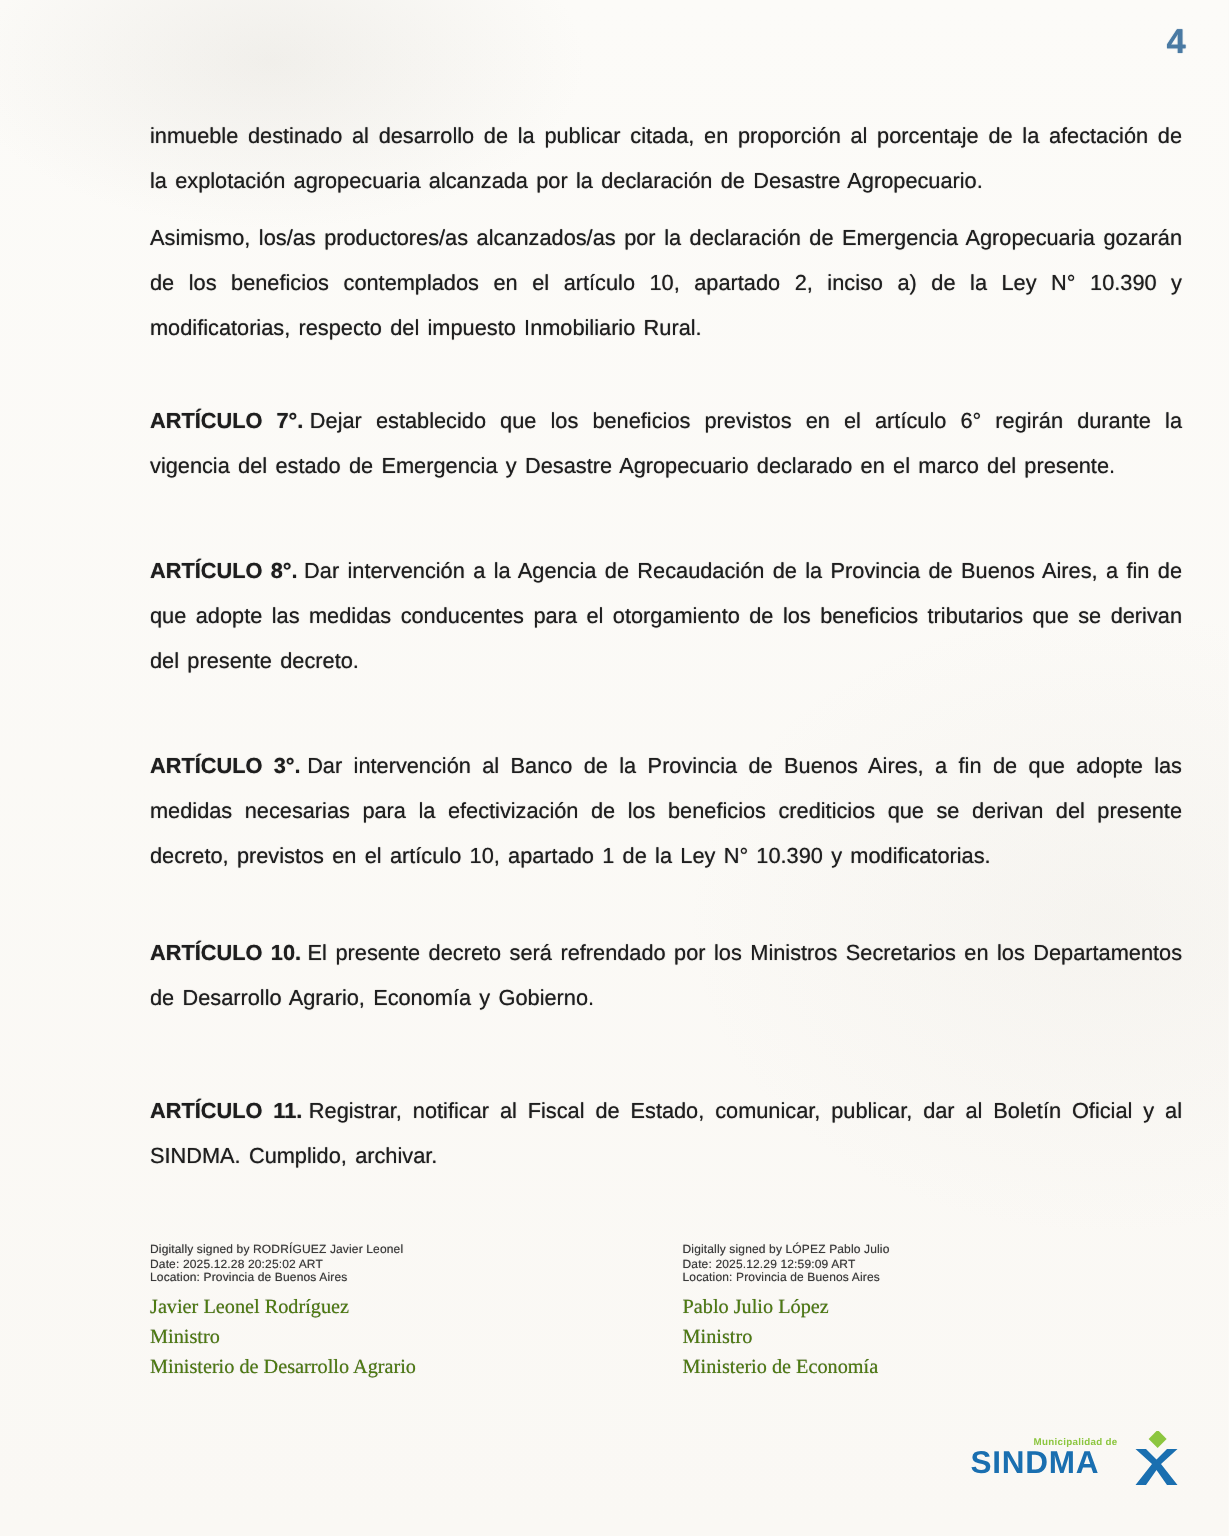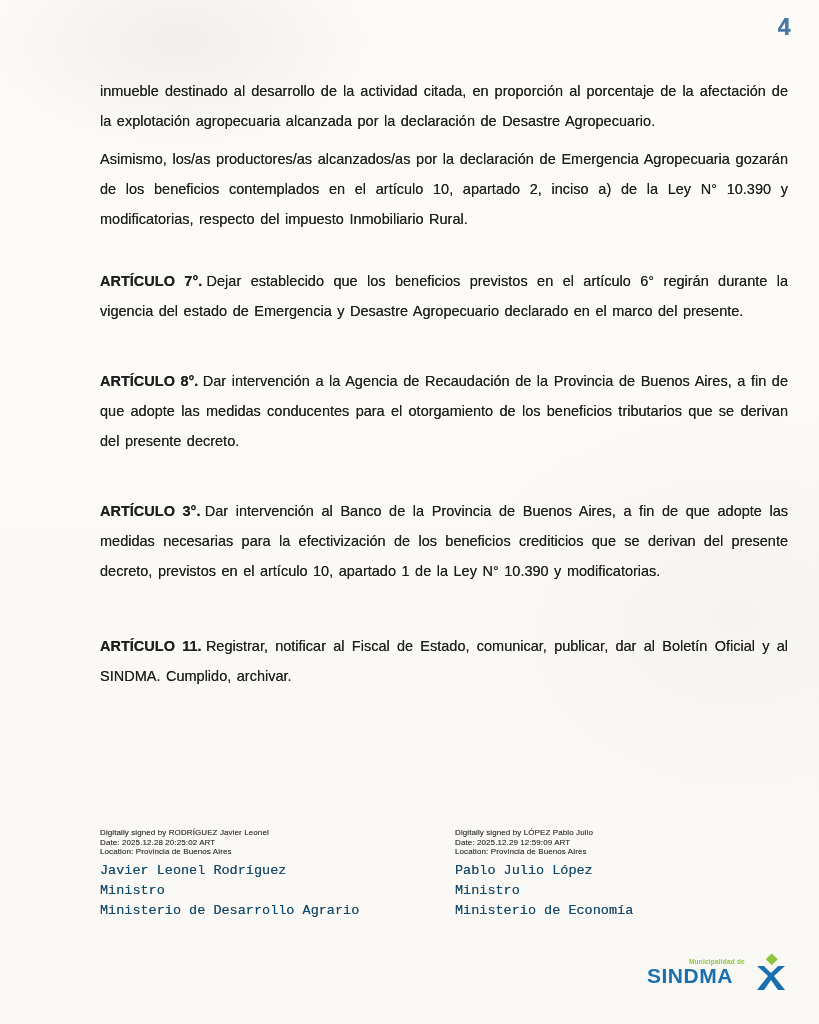--- a/index.html
+++ b/index.html
@@ -53,23 +53,23 @@
   .sig-block.right { width: 333px; }
   .sig-digital {
     font-size: 8px; line-height: 9.5px;
     color: #3a3a3a;
     letter-spacing: 0.1px;
     text-shadow: 0 0 0.5px rgba(60,60,60,0.6);
     margin-bottom: 4px;
   }
   .sig-digital div { white-space: nowrap; }
   .sig-name, .sig-title, .sig-ministry {
-    font-family: Liberation Mono, monospace;
+    font-family: Liberation Serif, serif;
     font-size: 13.5px; line-height: 20px;
-    color: #0c4a6e;
+    color: #4d7c0f;
     text-shadow: 0 0 0.5px rgba(40,40,40,0.6);
   }
 
   .logo {
     position: absolute; right: 22px; bottom: 14px;
     width: 150px; height: 58px;
   }
   .logo-tagline {
     position: absolute; top: 6px; left: 42px;
     font-size: 6.5px; font-weight: bold;
@@ -89,39 +89,42 @@
 </head>
 <body>
 
 <div class="scan-sheet"></div>
 
 <div class="page-number" style="color:#4a7aa3">4</div>
 
 <div class="doc-body">
 
   <p class="para">
-    <span class="para-label"></span><span>inmueble destinado al desarrollo de la actividad citada, en proporción al porcentaje de la afectación de la explotación agropecuaria alcanzada por la declaración de Desastre Agropecuario.</span>
+    <span class="para-label"></span><span>inmueble destinado al desarrollo de la publicar citada, en proporción al porcentaje de la afectación de la explotación agropecuaria alcanzada por la declaración de Desastre Agropecuario.</span>
   </p>
 
   <p class="para mt-sm">
     <span class="para-label"></span><span>Asimismo, los/as productores/as alcanzados/as por la declaración de Emergencia Agropecuaria gozarán de los beneficios contemplados en el artículo 10, apartado 2, inciso a) de la Ley N° 10.390 y modificatorias, respecto del impuesto Inmobiliario Rural.</span>
   </p>
 
   <p class="para mt-md">
     <span class="para-label">ARTÍCULO 7°.</span><span>Dejar establecido que los beneficios previstos en el artículo 6° regirán durante la vigencia del estado de Emergencia y Desastre Agropecuario declarado en el marco del presente.</span>
   </p>
 
   <p class="para mt-lg">
     <span class="para-label">ARTÍCULO 8°.</span><span>Dar intervención a la Agencia de Recaudación de la Provincia de Buenos Aires, a fin de que adopte las medidas conducentes para el otorgamiento de los beneficios tributarios que se derivan del presente decreto.</span>
   </p>
 
   <p class="para mt-lg">
     <span class="para-label">ARTÍCULO 3°.</span><span>Dar intervención al Banco de la Provincia de Buenos Aires, a fin de que adopte las medidas necesarias para la efectivización de los beneficios crediticios que se derivan del presente decreto, previstos en el artículo 10, apartado 1 de la Ley N° 10.390 y modificatorias.</span>
   </p>
 
+  <p class="para mt-xxl">
+    <span class="para-label">ARTÍCULO 10.</span><span>El presente decreto será refrendado por los Ministros Secretarios en los Departamentos de Desarrollo Agrario, Economía y Gobierno.</span>
+  </p>
 
   <p class="para mt-xl">
     <span class="para-label">ARTÍCULO 11.</span><span>Registrar, notificar al Fiscal de Estado, comunicar, publicar, dar al Boletín Oficial y al SINDMA. Cumplido, archivar.</span>
   </p>
 
 </div>
 
 <div class="signatures">
 
   <div class="sig-block">

